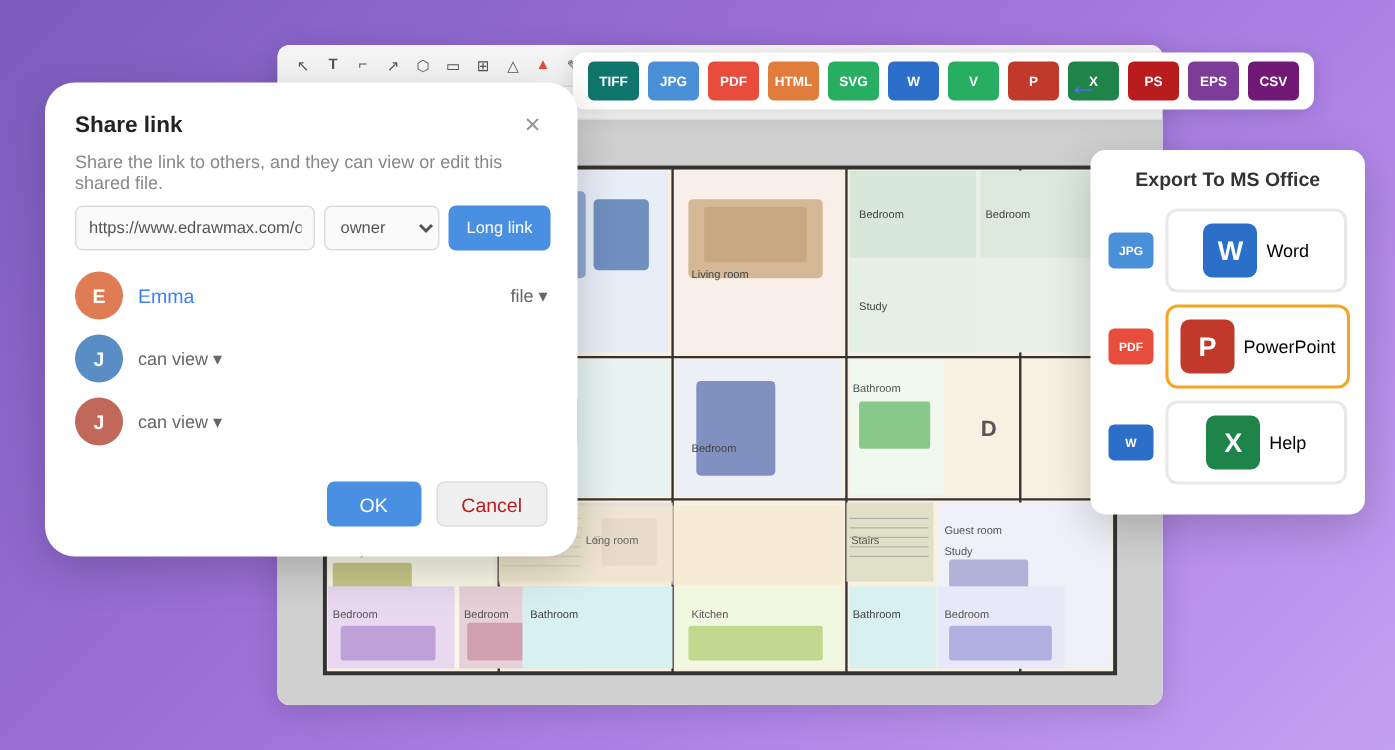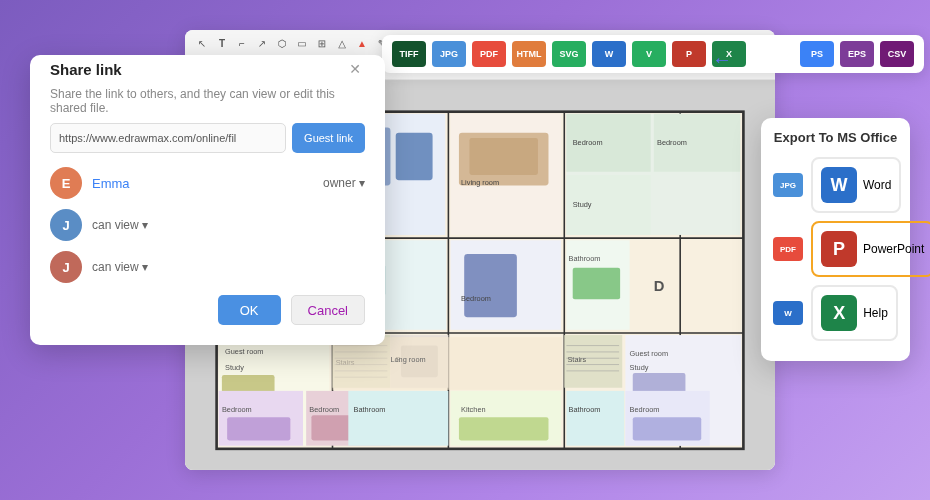--- a/index.html
+++ b/index.html
@@ -95,24 +95,24 @@
       cursor: pointer;
     }
 
     
     .share-dialog {
       position: absolute;
       top: 55px;
       left: 30px;
       width: 355px;
       background: #fff;
-      border-radius: 10px;
+      border-radius: 20px;
       box-shadow: 0 8px 30px rgba(0,0,0,0.2);
       z-index: 20;
-      padding: 4px 20px 20px;
+      padding: 18px 20px 20px;
     }
 
     .dialog-header {
       display: flex;
       justify-content: space-between;
       align-items: center;
       margin-bottom: 8px;
     }
 
     .dialog-title {
@@ -208,57 +208,56 @@
     .user-role {
       font-size: 12px;
       color: #666;
       cursor: pointer;
     }
 
     .dialog-actions {
       display: flex;
       justify-content: flex-end;
       gap: 10px;
-      margin-top: 12px;
+      margin-top: 24px;
     }
 
     .btn-ok {
       height: 30px;
       padding: 0 22px;
       background: #4a90e2;
       color: #fff;
       border: none;
       border-radius: 5px;
       font-size: 13px;
       cursor: pointer;
     }
 
     .btn-cancel {
       height: 30px;
       padding: 0 16px;
       background: #f0f0f0;
-      color: #a21caf;
+      color: #b91c1c;
       border: 1px solid #ddd;
       border-radius: 5px;
       font-size: 13px;
       cursor: pointer;
     }
 
     
     .export-panel {
       position: absolute;
       top: 100px;
       right: 20px;
-      width: 149px;
+      width: 183px;
       background: #fff;
       border-radius: 10px;
       box-shadow: 0 8px 30px rgba(0,0,0,0.2);
       z-index: 20;
       padding: 12px;
-      margin-top: 18px;
     }
 
     .export-title {
       font-size: 13px;
       font-weight: 600;
       color: #333;
       text-align: center;
       margin-bottom: 12px;
     }
 
@@ -302,30 +301,30 @@
     .export-option-label {
       font-size: 12px;
       font-weight: 500;
       color: #000000;
     }
   </style>
 </head>
 <body>
 
 <div class="format-toolbar">
-  <div class="format-badge" style="background:#14532d;">TIFF</div>
+  <div class="format-badge" style="background:#0f766e;">TIFF</div>
   <div class="format-badge" style="background:#4a90d9;">JPG</div>
   <div class="format-badge" style="background:#e74c3c;">PDF</div>
   <div class="format-badge" style="background:#e07c3c;">HTML</div>
   <div class="format-badge" style="background:#27ae60;">SVG</div>
   <div class="format-badge" style="background:#2b6fc9;">W</div>
   <div class="format-badge" style="background:#27ae60;">V</div>
   <div class="format-badge" style="background:#c0392b;">P</div>
   <div class="format-badge" style="background:#1e8449;">X</div>
-  <div class="format-badge" style="background:#3b82f6;margin-left:48px;">PS</div>
+  <div class="format-badge" style="background:#b91c1c;">PS</div>
   <div class="format-badge" style="background:#7d3c98;">EPS</div>
   <div class="format-badge" style="background:#701a75;">CSV</div>
 </div>
 
 <div style="position:absolute;top:46px;right:198px;z-index:15;color:#5b6af5;font-size:20px;">←</div>
 
 <div class="canvas-area">
   <div class="canvas-toolbar">
 
     <div class="toolbar-icon">↖</div>
@@ -479,27 +478,32 @@
 
 <div class="share-dialog">
   <div class="dialog-header">
     <span class="dialog-title">Share link</span>
     <div class="close-btn">✕</div>
   </div>
   <div class="dialog-desc">Share the link to others, and they can view or edit this shared file.</div>
 
   <div class="link-row">
     <input class="link-input" type="text" readonly="" value="https://www.edrawmax.com/online/fil" style="">
-    <button class="copy-btn">Guest link</button>
+    <select class="role-select">
+      <option>owner</option>
+      <option>can view</option>
+      <option>can edit</option>
+    </select>
+    <button class="copy-btn">Long link</button>
   </div>
 
   <div class="user-row">
     <div class="avatar" style="background:#e07c54;">E</div>
     <span class="user-name">Emma</span>
-    <span class="user-role">owner ▾</span>
+    <span class="user-role">file ▾</span>
   </div>
   <div class="user-row">
     <div class="avatar" style="background:#5a8dc5;">J</div>
     <span class="user-role">can view ▾</span>
   </div>
   <div class="user-row">
     <div class="avatar" style="background:#c0695a;">J</div>
     <span class="user-role">can view ▾</span>
   </div>
 

